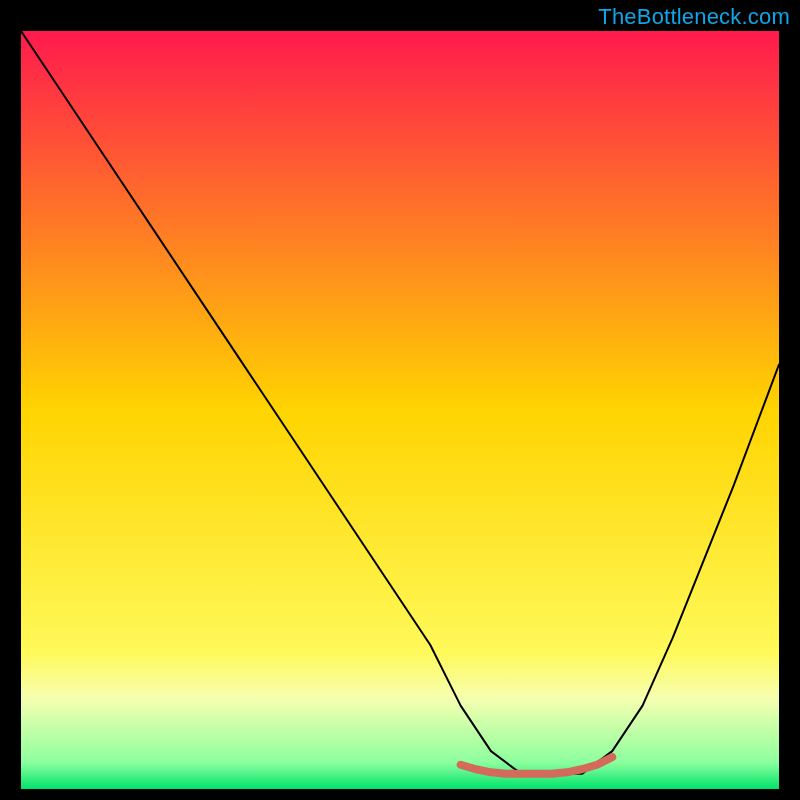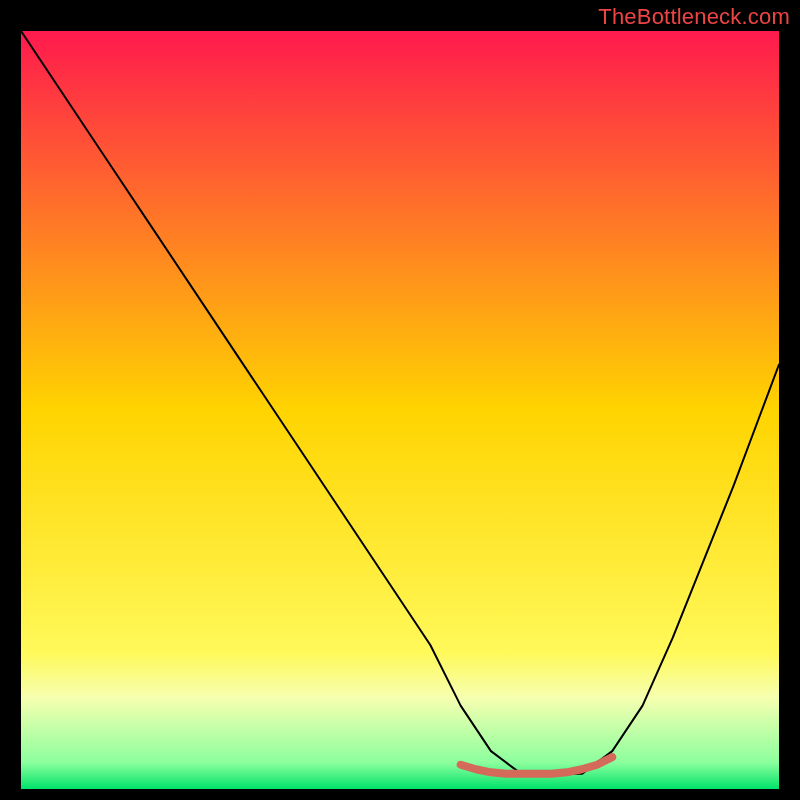--- a/index.html
+++ b/index.html
@@ -14,21 +14,21 @@
     position: relative;
     width: 800px;
     height: 800px;
   }
   .watermark {
     position: absolute;
     top: 4px;
     right: 10px;
     font-family: Arial, Helvetica, sans-serif;
     font-size: 22px;
-    color: #ef4444;
+    color: #0ea5e9;
     font-weight: 400;
     letter-spacing: 0.2px;
   }
   .plot-frame {
     position: absolute;
     left: 21px;
     top: 31px;
     width: 758px;
     height: 758px;
     background: #000;

